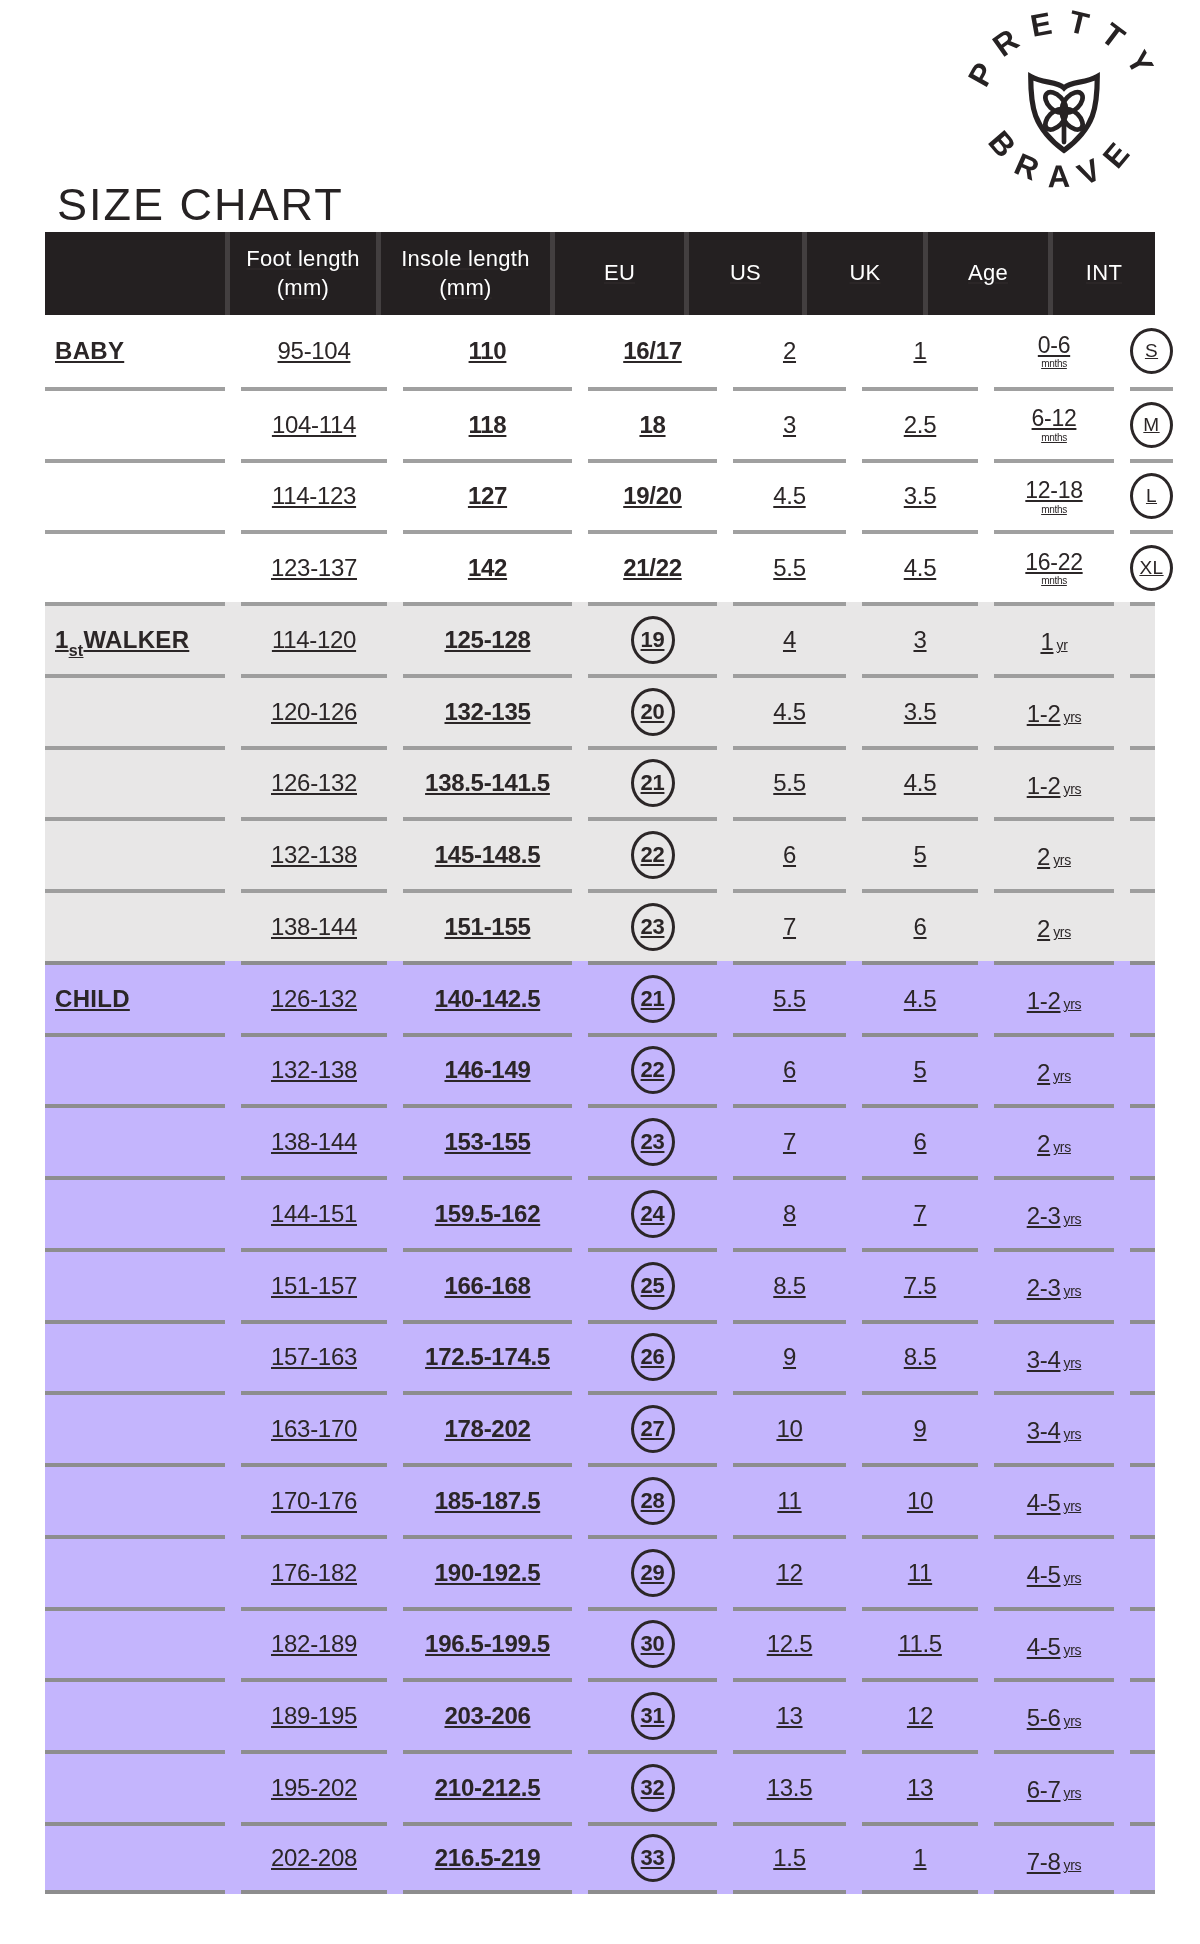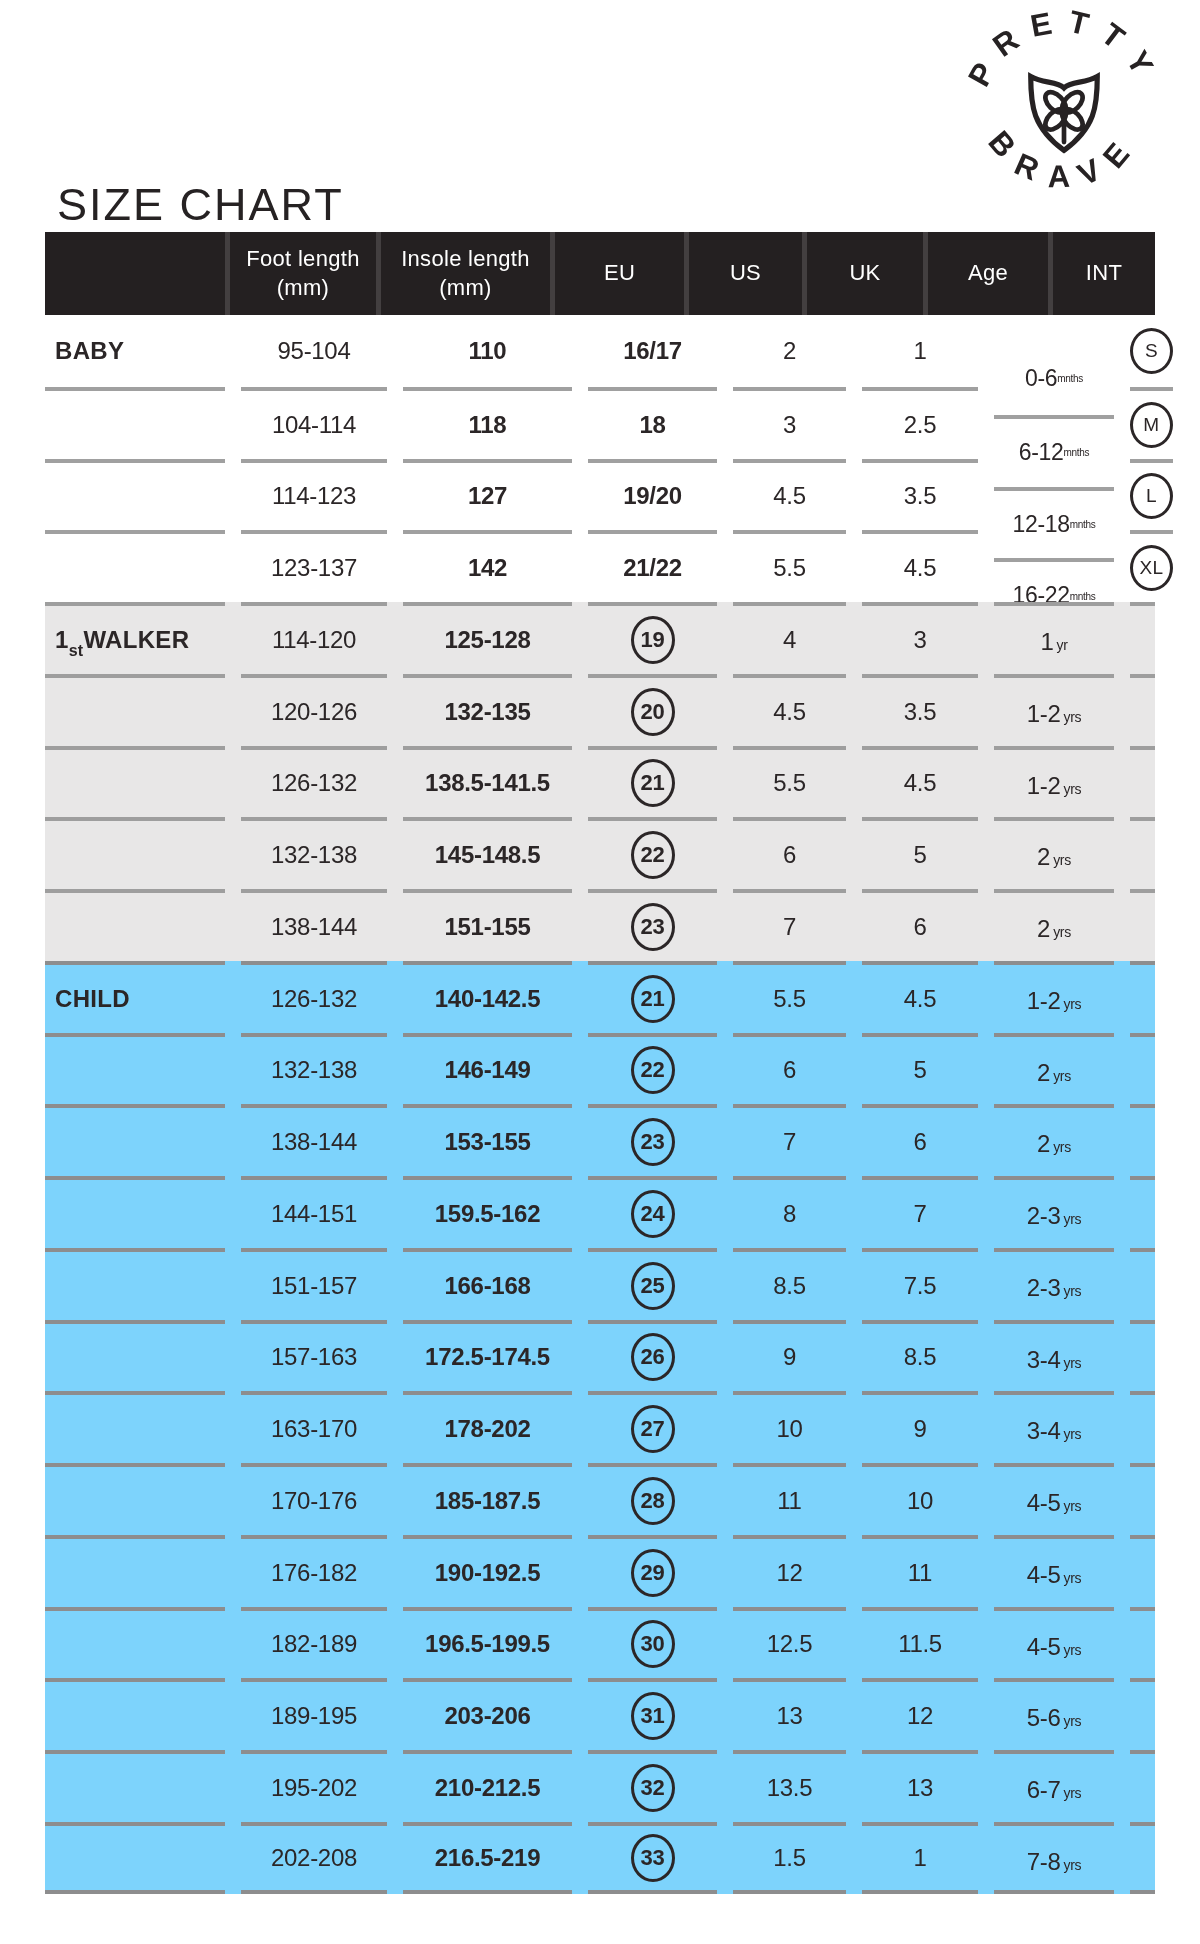--- a/index.html
+++ b/index.html
@@ -11,21 +11,21 @@
     position:absolute;left:45px;top:170px;margin:12px;
     font-size:45px;font-weight:500;letter-spacing:2px;color:#262223;line-height:1;
   }
   
   .logo{position:absolute;left:960px;top:10px;width:208px;height:208px;}
   .logo text{font-family:"Liberation Sans",sans-serif;font-weight:bold;fill:#262223;}
   .logo .arc-top{font-size:30px;letter-spacing:13px;}
   .logo .arc-bottom{font-size:30px;letter-spacing:15px;}
   .logo .mark{stroke:#262223;fill:none;}
   
-  .table{position:absolute;left:45px;top:232px;width:1110px;--cols:180px 146px 169px 129px 113px 116px 120px 1fr;}
+  .table{position:absolute;left:45px;top:232px;width:1110px;text-decoration:underline;--cols:180px 146px 169px 129px 113px 116px 120px 1fr;}
   .thead{
     display:grid;grid-template-columns:var(--cols);column-gap:5px;
     height:83px;background:#433f40;
   }
   .hcell{
     background:#242021;color:#ffffff;display:flex;flex-direction:column;
     align-items:center;justify-content:center;font-size:22px;line-height:1.3;
     text-align:center;letter-spacing:0.3px;
   }
   .section{--sep:#9e9e9e;}
@@ -43,21 +43,21 @@
   .cat .ord{font-size:16px;font-weight:bold;margin-top:22px;}
   .cell.bold{font-weight:bold;}
   .eu{display:flex;align-items:center;justify-content:center;font-weight:bold;}
   .row.eu-circled .eu{
     width:44px;height:48px;border:3px solid #2b2627;border-radius:50%;
     font-size:22px;box-sizing:border-box;
   }
   .cell.age{align-items:baseline;padding-top:22px;}
   .age-num{font-size:24px;}
   .age-unit{font-size:14px;margin-left:3px;}
-  .cell.age.stacked{flex-direction:row;align-items:center;justify-content:center;padding-top:0;line-height:1.1;margin-top:28px;}
+  .cell.age.stacked{flex-direction:column;align-items:center;justify-content:center;padding-top:0;line-height:1.1;}
   .cell.age.stacked .age-num{font-size:23px;}
   .cell.age.stacked .age-unit{font-size:10px;margin-left:0;}
   .int-badge{
     width:43px;height:46px;border:3px solid #2b2627;border-radius:50%;
     display:flex;align-items:center;justify-content:center;font-size:19px;
     letter-spacing:0.5px;box-sizing:border-box;
   }
 </style>
 </head>
 <body>
@@ -265,21 +265,21 @@
     <div class="cell">6</div>
     <div class="cell age">
       <span class="age-num">2</span>
       <span class="age-unit">yrs</span>
     </div>
     <div class="cell">
       
     </div>
   </div>
         </div>
-        <div class="section" style="background: #7dd3fc; --sep: #8d8d8e;">
+        <div class="section" style="background: #c4b5fd; --sep: #8d8d8e;">
           <div class="row eu-circled">
     <div class="cell cat">CHILD</div>
     <div class="cell">126-132</div>
     <div class="cell bold">140-142.5</div>
     <div class="cell">
       <span class="eu">21</span>
     </div>
     <div class="cell">5.5</div>
     <div class="cell">4.5</div>
     <div class="cell age">

